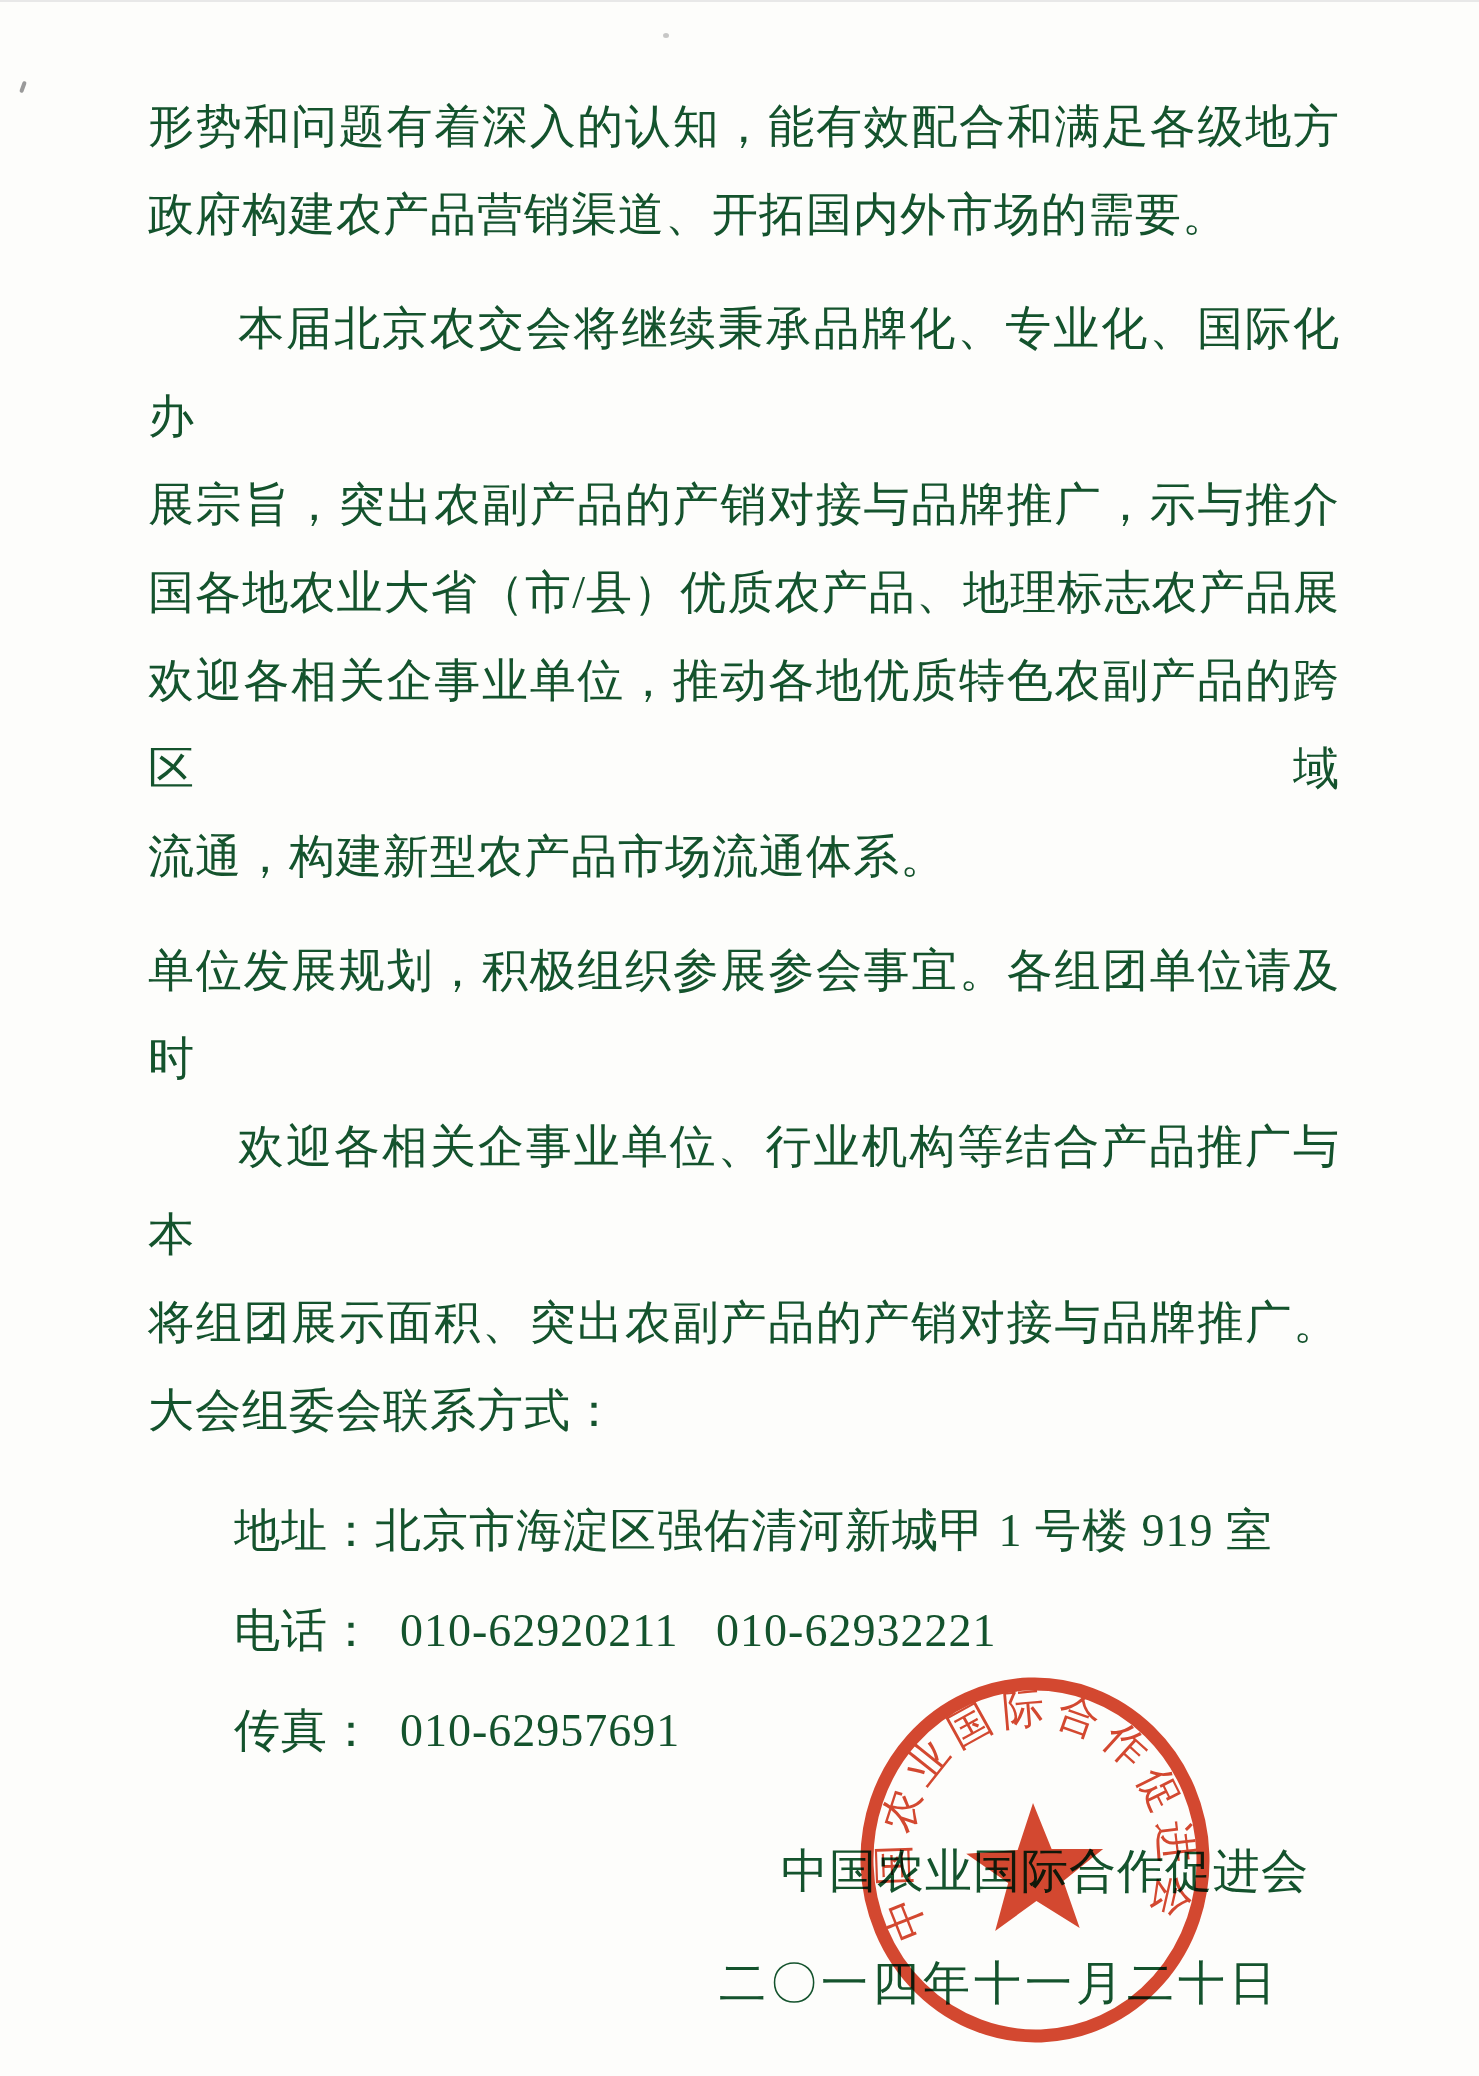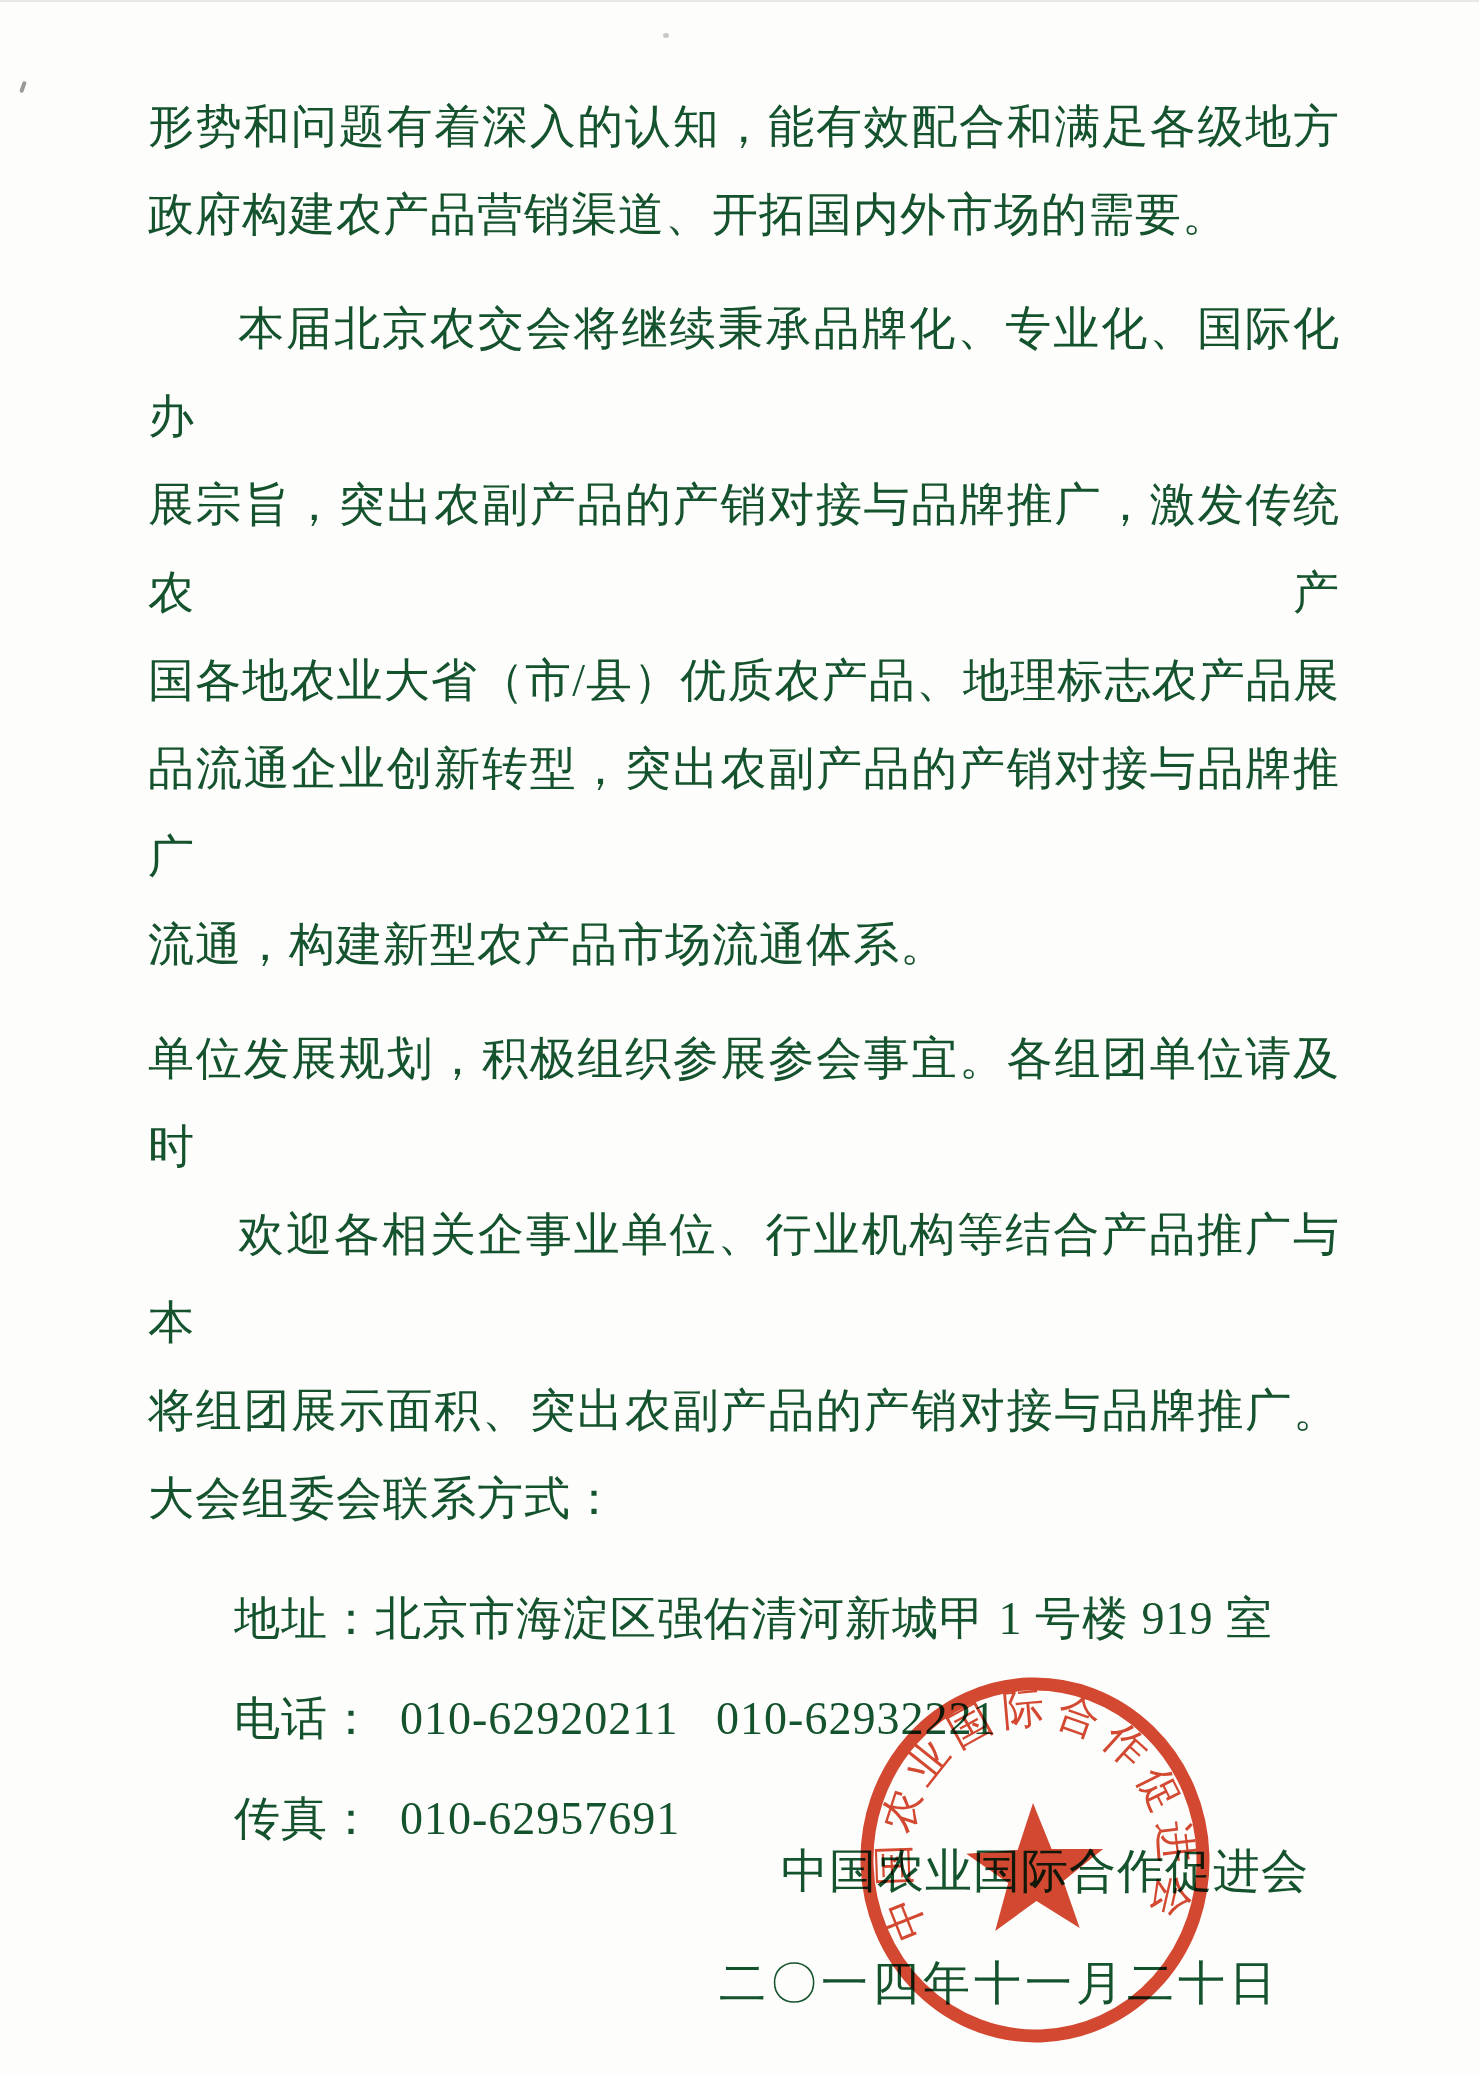--- a/index.html
+++ b/index.html
@@ -58,23 +58,23 @@
 
   <div class="content">
 
     <div class="para">
       <div class="bl j">形势和问题有着深入的认知，能有效配合和满足各级地方</div>
       <div class="bl">政府构建农产品营销渠道、开拓国内外市场的需要。</div>
     </div>
 
     <div class="para">
       <div class="bl j ind">本届北京农交会将继续秉承品牌化、专业化、国际化办</div>
-      <div class="bl j">展宗旨，突出农副产品的产销对接与品牌推广，激发传统农产</div>
+      <div class="bl j">展宗旨，突出农副产品的产销对接与品牌推广，示与推介</div>
       <div class="bl j">国各地农业大省（市/县）优质农产品、地理标志农产品展</div>
-      <div class="bl j">品流通企业创新转型，突出农副产品的产销对接与品牌推广</div>
+      <div class="bl j">欢迎各相关企事业单位，推动各地优质特色农副产品的跨区域</div>
       <div class="bl">流通，构建新型农产品市场流通体系。</div>
     </div>
 
     <div class="para">
       <div class="bl j">单位发展规划，积极组织参展参会事宜。各组团单位请及时</div>
       <div class="bl j ind">欢迎各相关企事业单位、行业机构等结合产品推广与本</div>
       <div class="bl j">将组团展示面积、突出农副产品的产销对接与品牌推广。</div>
       <div class="bl">大会组委会联系方式：</div>
     </div>
 

